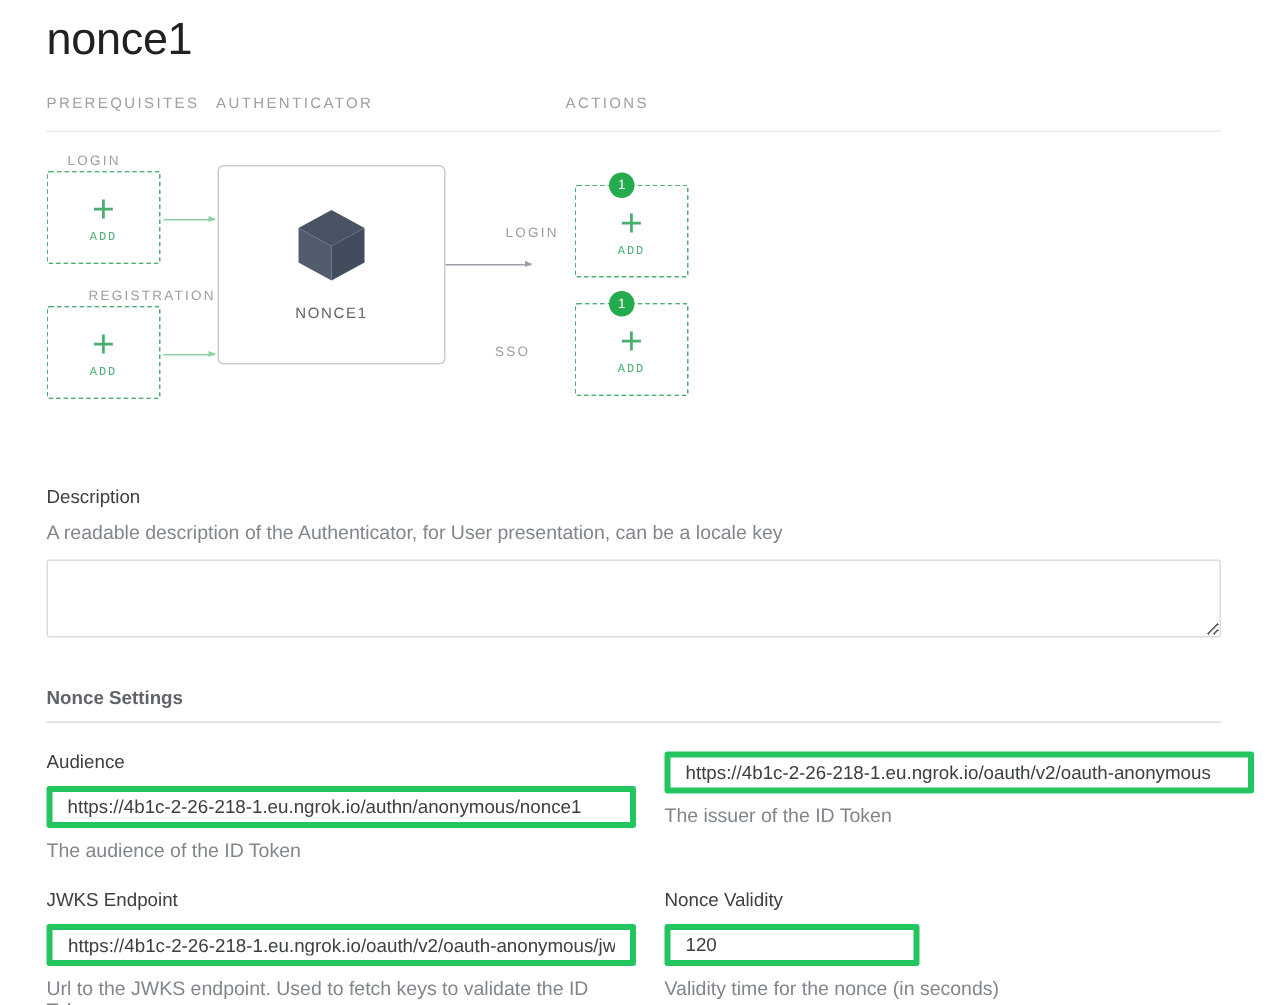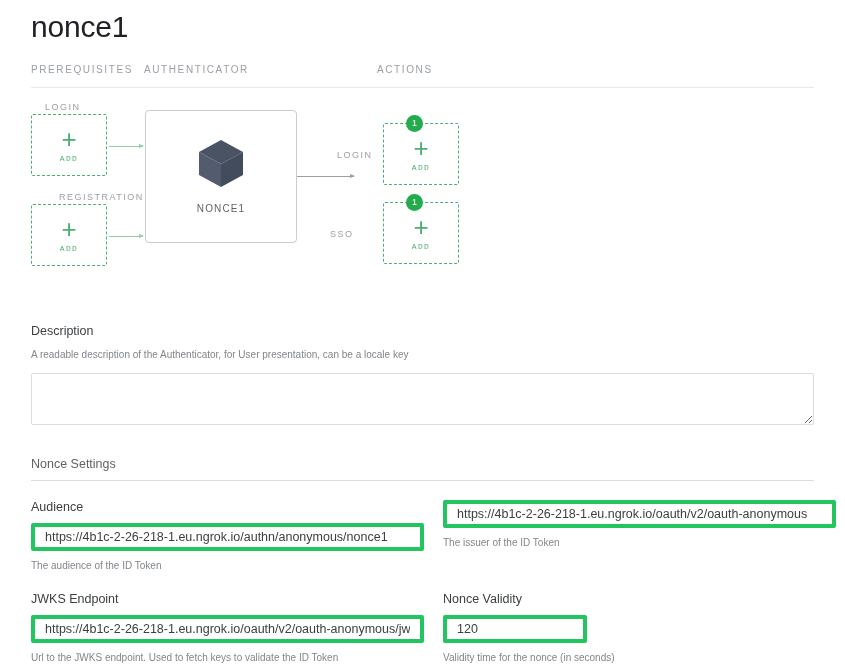--- a/index.html
+++ b/index.html
@@ -159,38 +159,38 @@
     padding: 0 31px;
     margin-top: 22px;
   }
   .field-label {
     font-size: 12.5px;
     color: #3c4043;
     font-weight: 400;
     margin-bottom: 9px;
   }
   .helper {
-    font-size: 10px;
+    font-size: 13px;
     color: #80868b;
     margin-top: 7px;
     line-height: 15px;
   }
   .textarea-box {
     width: 100%;
     height: 52px;
     border: 1px solid #dadce0;
     border-radius: 2px;
     background: #ffffff;
     margin-top: 11px;
   }
 
   .section-head {
     font-size: 12.5px;
     color: #5f6368;
-    font-weight: 400;
+    font-weight: 700;
     padding-bottom: 9px;
     border-bottom: 1px solid #dadce0;
     margin-top: 28px;
   }
 
   .grid2 {
     display: flex;
     margin-top: 19px;
     gap: 19px;
   }
@@ -205,21 +205,21 @@
     font-family: "Liberation Sans", sans-serif;
     font-size: 12.5px;
     color: #3c4043;
     padding: 0 10px;
     outline: none;
     overflow: hidden;
     white-space: nowrap;
     text-overflow: clip;
     line-height: 26px;
   }
-  .text-input.small { width: 144px; }
+  .text-input.small { width: 170px; }
   .row-gap { margin-top: 19px; }
 </style>
 </head>
 <body>
 
 <h1 class="page-title">nonce1</h1>
 
 <div class="flow">
 
   <div class="flow-headers">

